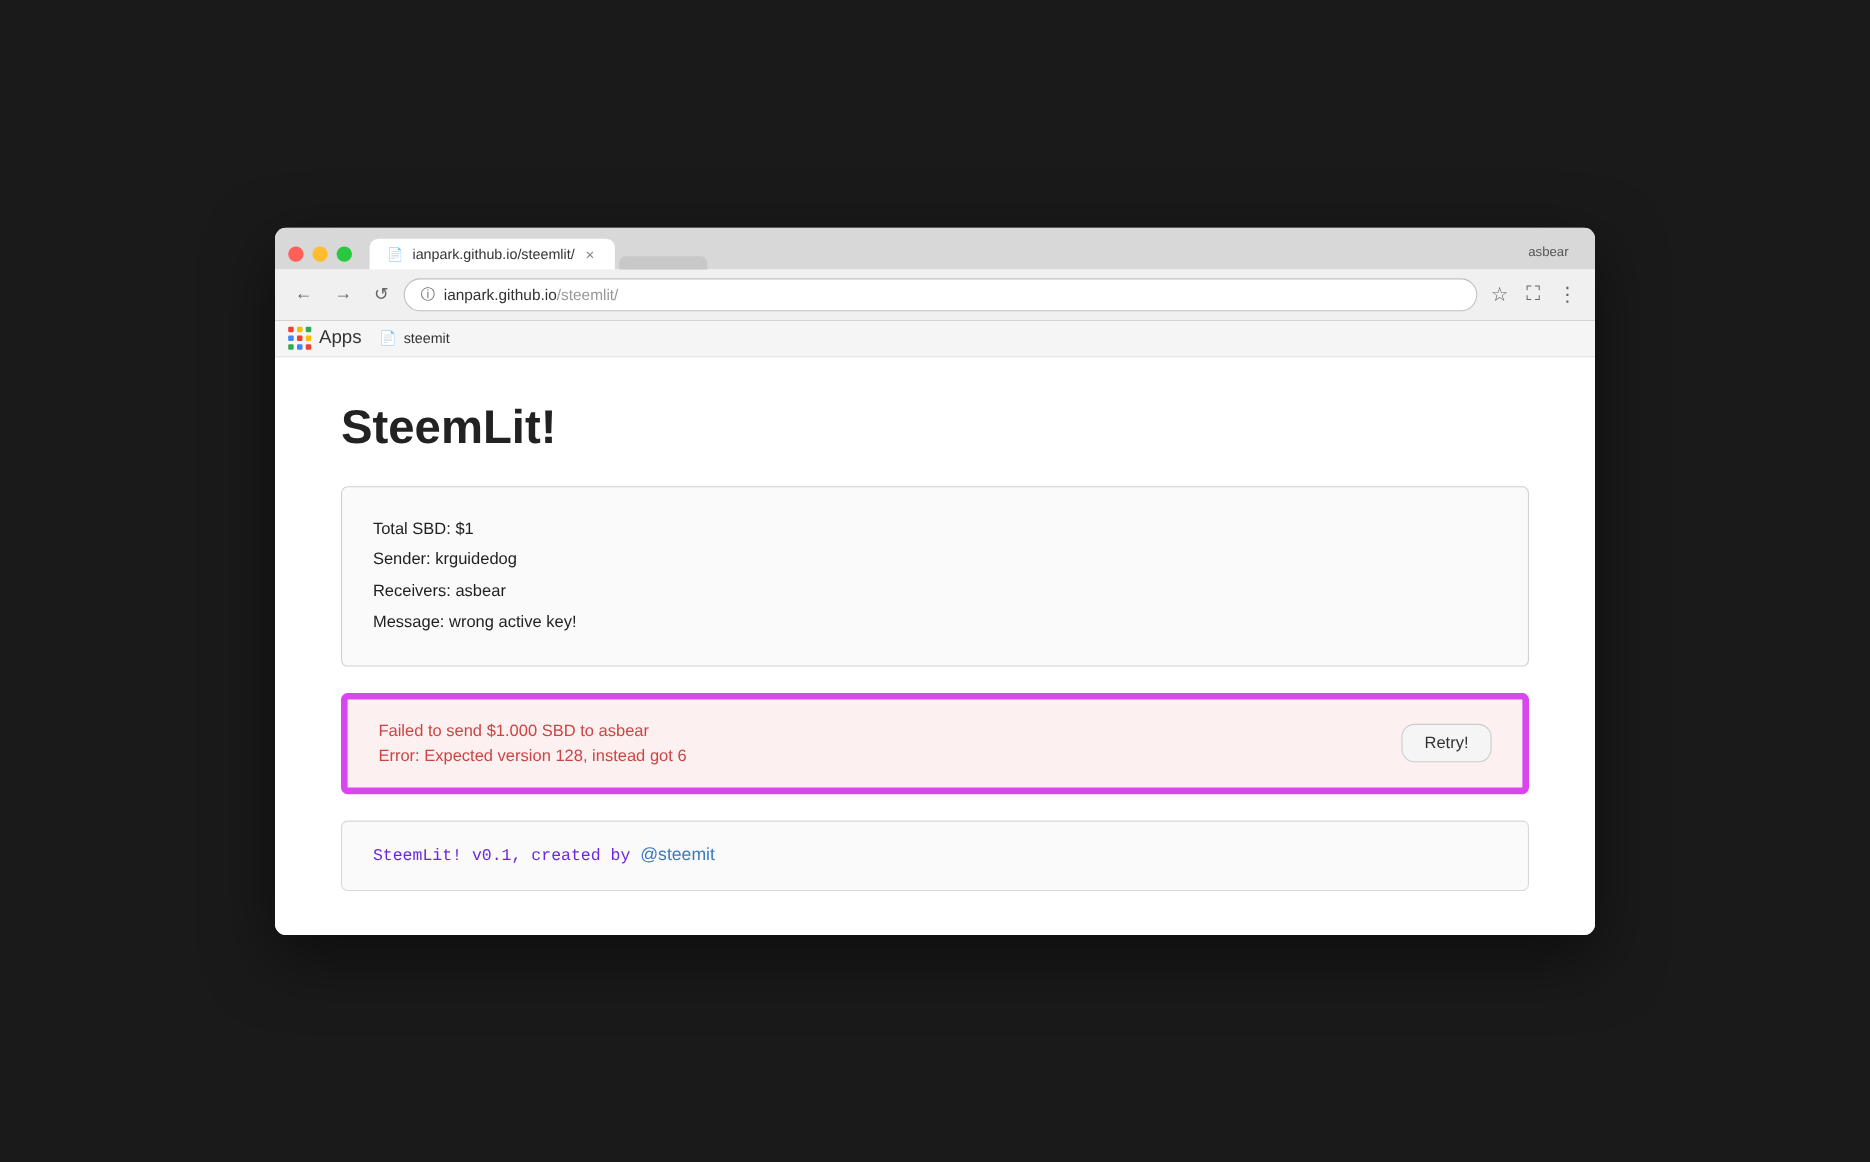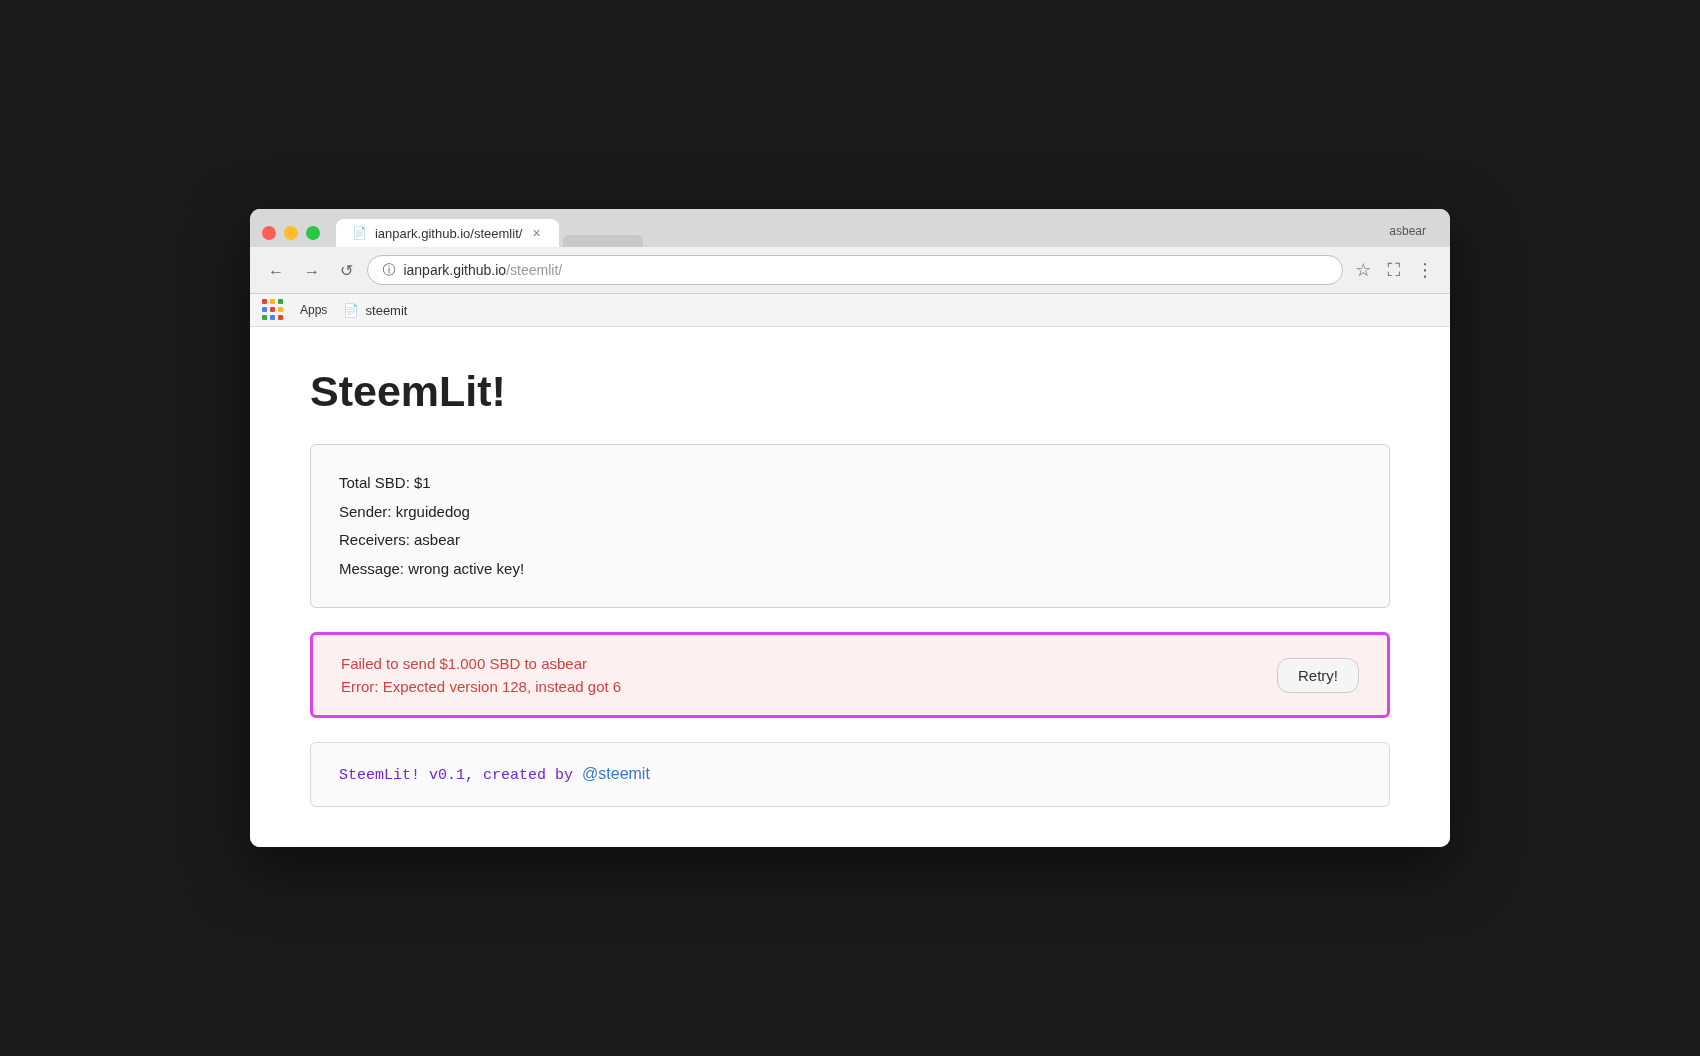--- a/index.html
+++ b/index.html
@@ -165,23 +165,23 @@
       background: #f5f5f5;
       padding: 5px 12px;
       display: flex;
       align-items: center;
       gap: 16px;
       border-bottom: 1px solid #ddd;
     }
 
     .bookmark-apps {
       display: flex;
-      align-items: center;
-      gap: 16px;
-      font-size: 12px;
+      align-items: flex-start;
+      gap: 6px;
+      font-size: 17px;
       color: #333;
       cursor: pointer;
     }
 
     .apps-grid {
       display: grid;
       grid-template-columns: repeat(3, 6px);
       grid-template-rows: repeat(3, 6px);
       gap: 2px;
     }
@@ -230,21 +230,21 @@
 
     .info-line {
       font-family: Liberation Sans, sans-serif;
       font-size: 15px;
       color: #222;
       line-height: 1.9;
     }
 
     .error-box {
       background: #fdf0f0;
-      border: 3px solid #d946ef;
+      border: 6px solid #d946ef;
       border-radius: 6px;
       padding: 20px 28px;
       margin-bottom: 24px;
       display: flex;
       align-items: center;
       justify-content: space-between;
     }
 
     .error-messages {
       display: flex;

